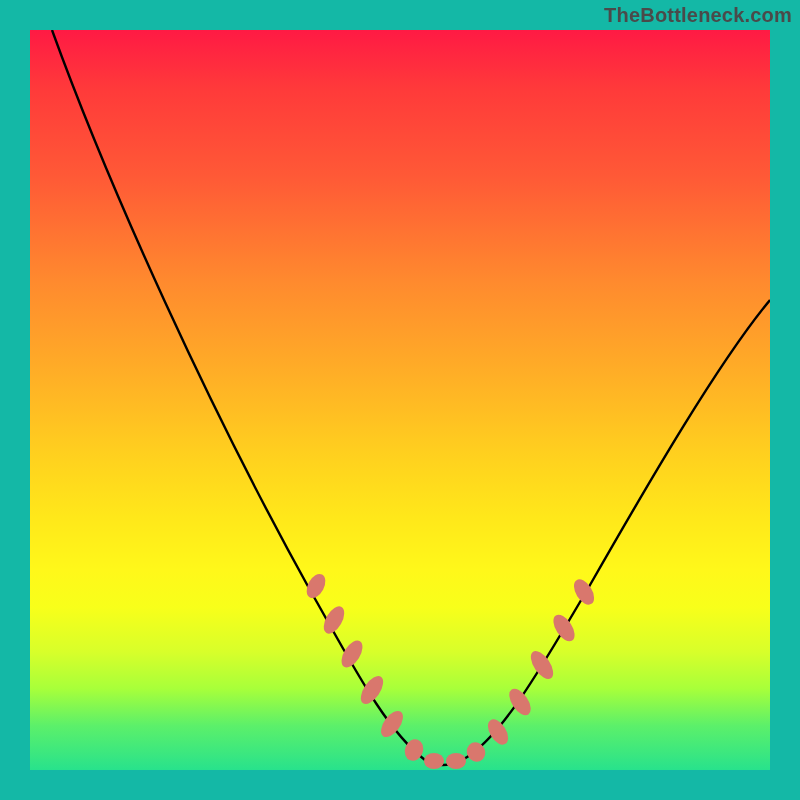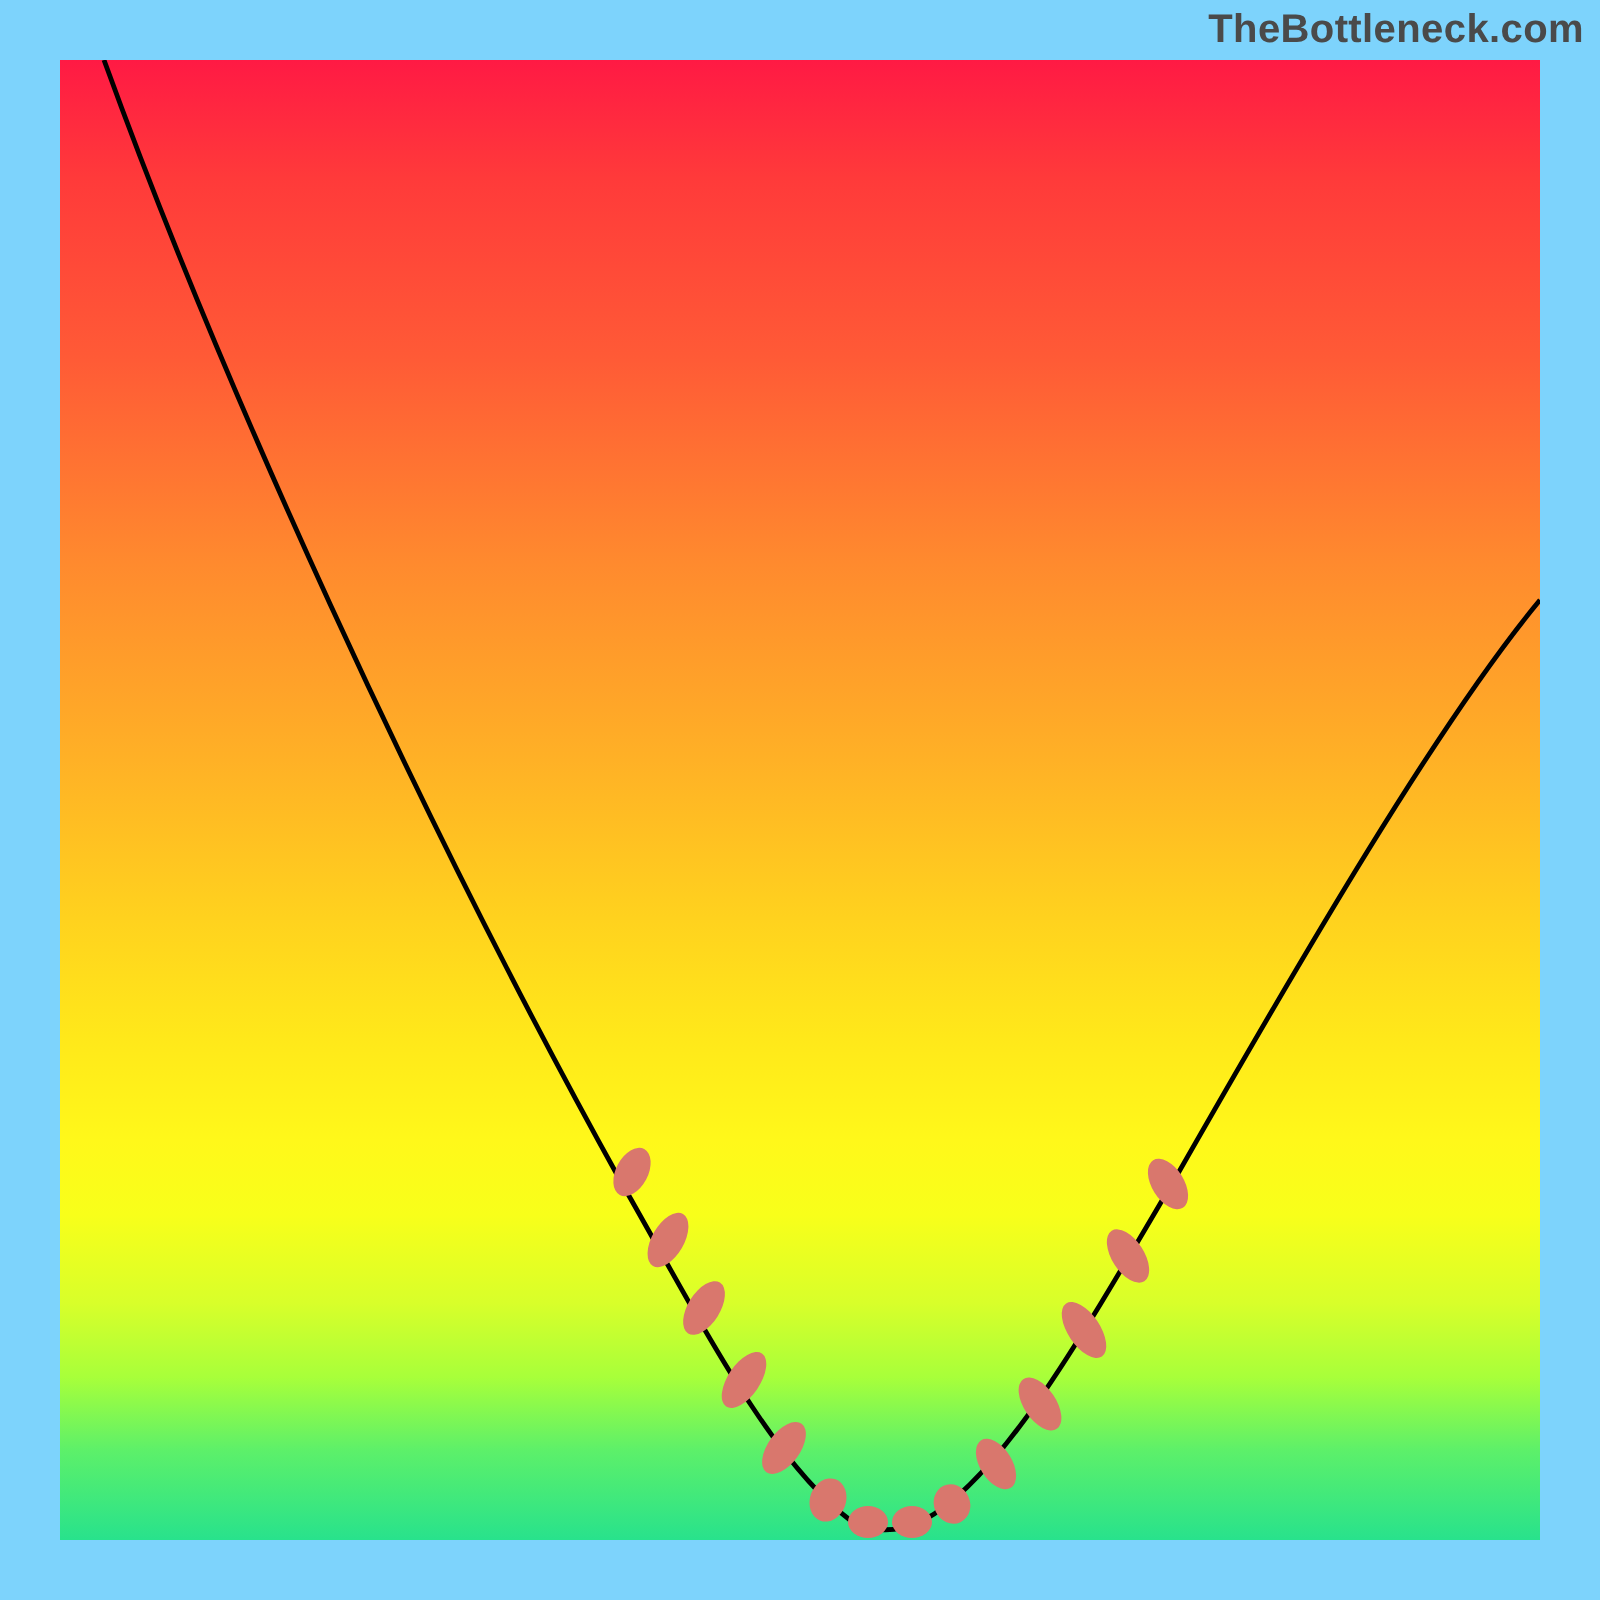--- a/index.html
+++ b/index.html
@@ -10,21 +10,21 @@
     background: #000;
     overflow: hidden;
     font-family: Arial, Helvetica, sans-serif;
   }
   .frame {
     position: absolute;
     top: 0;
     left: 0;
     width: 800px;
     height: 800px;
-    background: #7dd3fc;
+    background: #14b8a6;
   }
   .plot {
     position: absolute;
     top: 30px;
     left: 30px;
     width: 740px;
     height: 740px;
     background: linear-gradient(
       to bottom,
       #ff1a44 0%,

